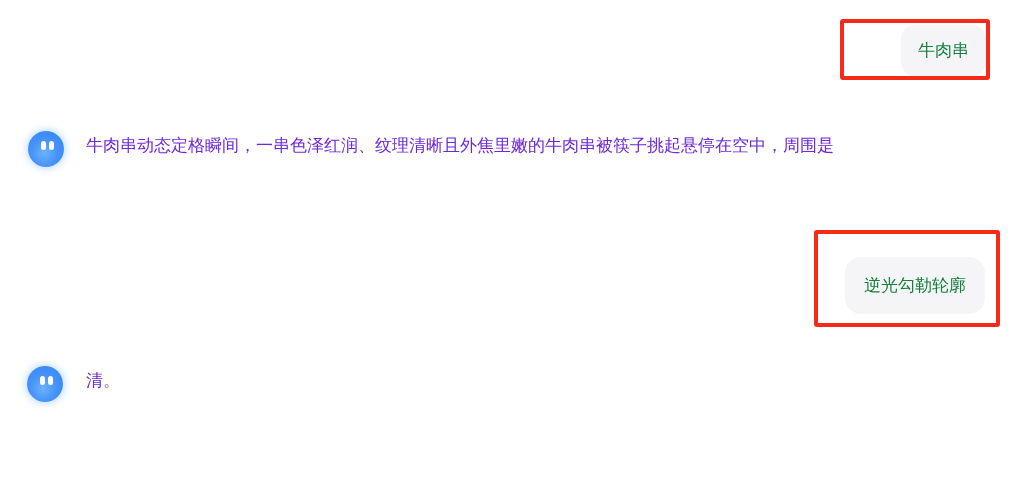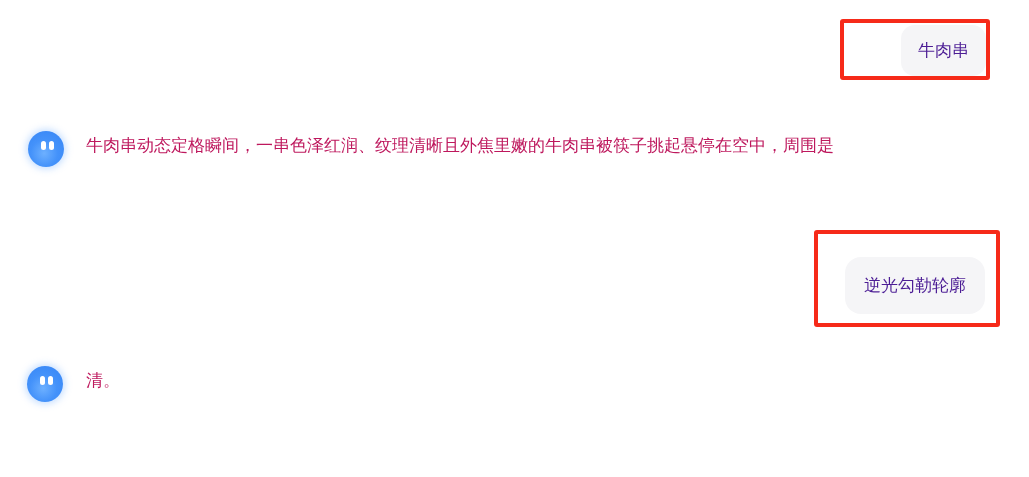--- a/index.html
+++ b/index.html
@@ -15,21 +15,21 @@
     background: #ffffff;
     overflow: hidden;
   }
 
   
   .user-bubble {
     position: absolute;
     display: flex;
     align-items: center;
     background: #f5f5f7;
-    color: #4c1d95;
+    color: #15803d;
     font-size: 17px;
     border-radius: 14px;
     white-space: nowrap;
   }
   .user-bubble.b1 {
     right: 43px;
     top: 25px;
     height: 51px;
     padding: 0 17px;
   }
@@ -71,21 +71,21 @@
   }
   .avatar .eye.left  { left: 13px; }
   .avatar .eye.right { left: 21px; }
   .avatar.v1 { left: 28px; top: 131px; }
   .avatar.v2 { left: 27px; top: 366px; }
 
   
   .assistant-text {
     position: absolute;
     left: 86px;
-    color: #be185d;
+    color: #6d28d9;
     font-size: 17px;
     line-height: 33px;
   }
   .assistant-text.m1 { top: 129px; }
   .assistant-text.m2 { top: 364px; }
   .assistant-text .line { white-space: nowrap; }
 </style>
 </head>
 <body>
 

